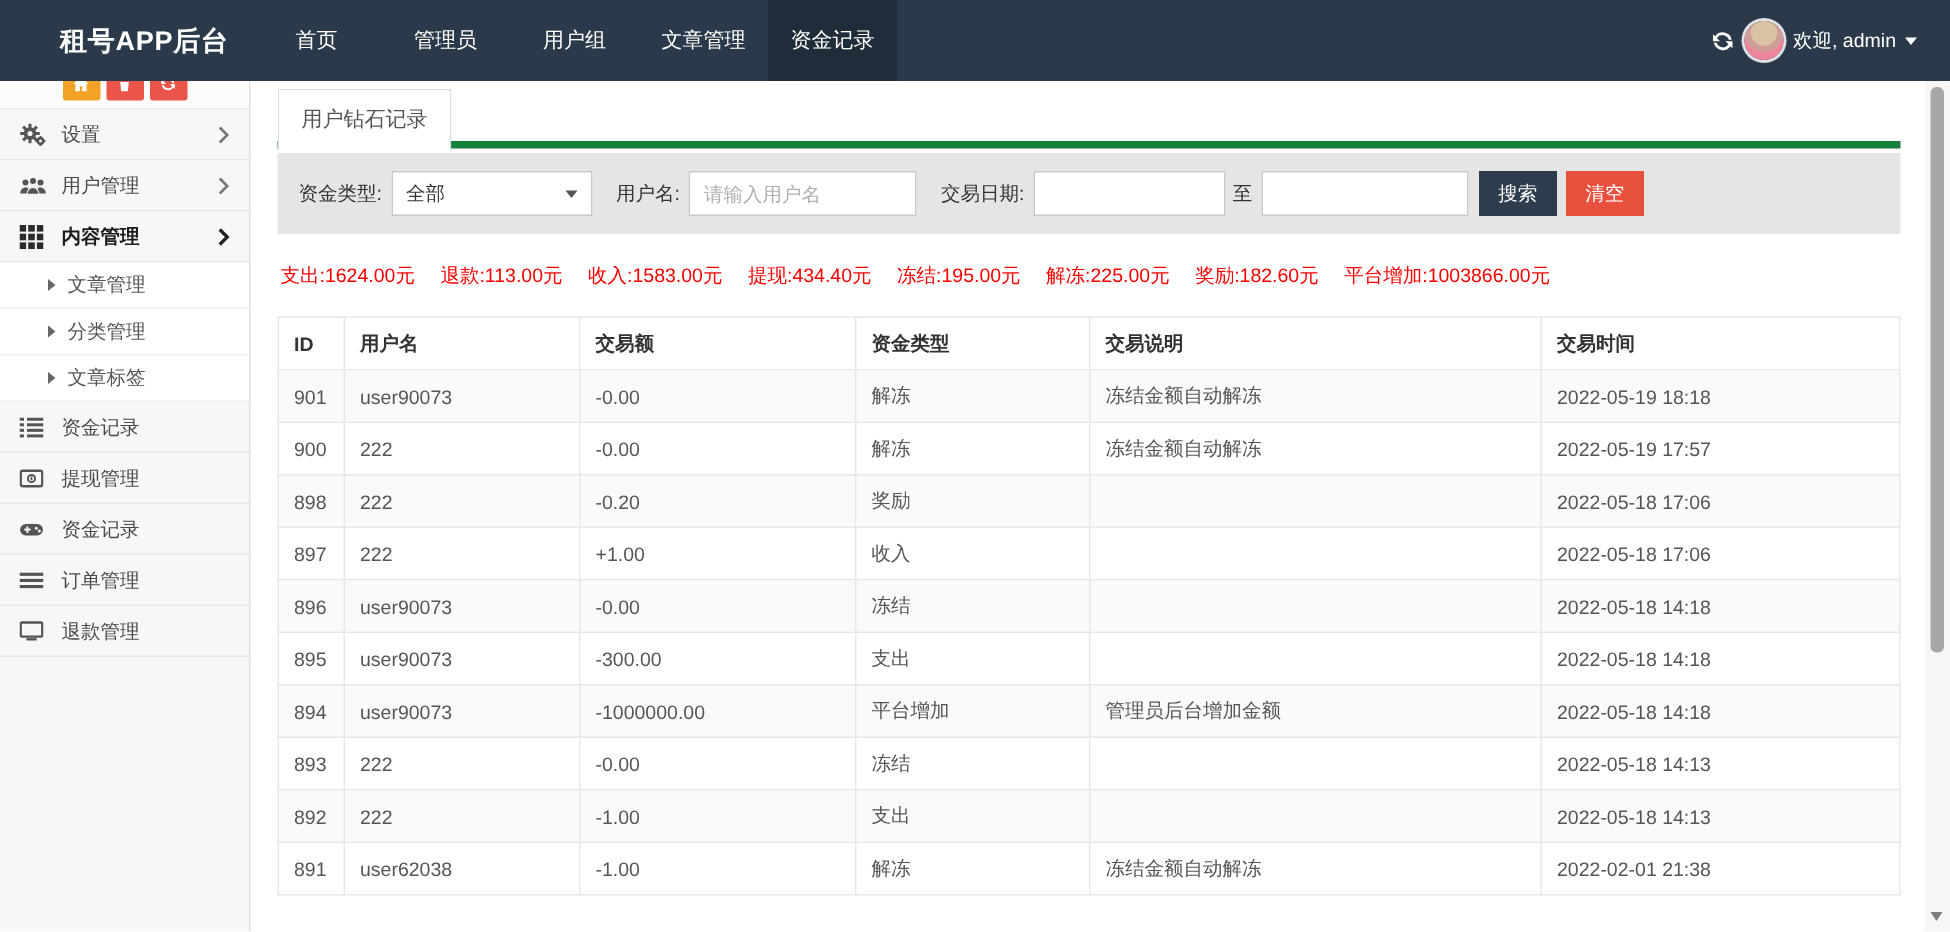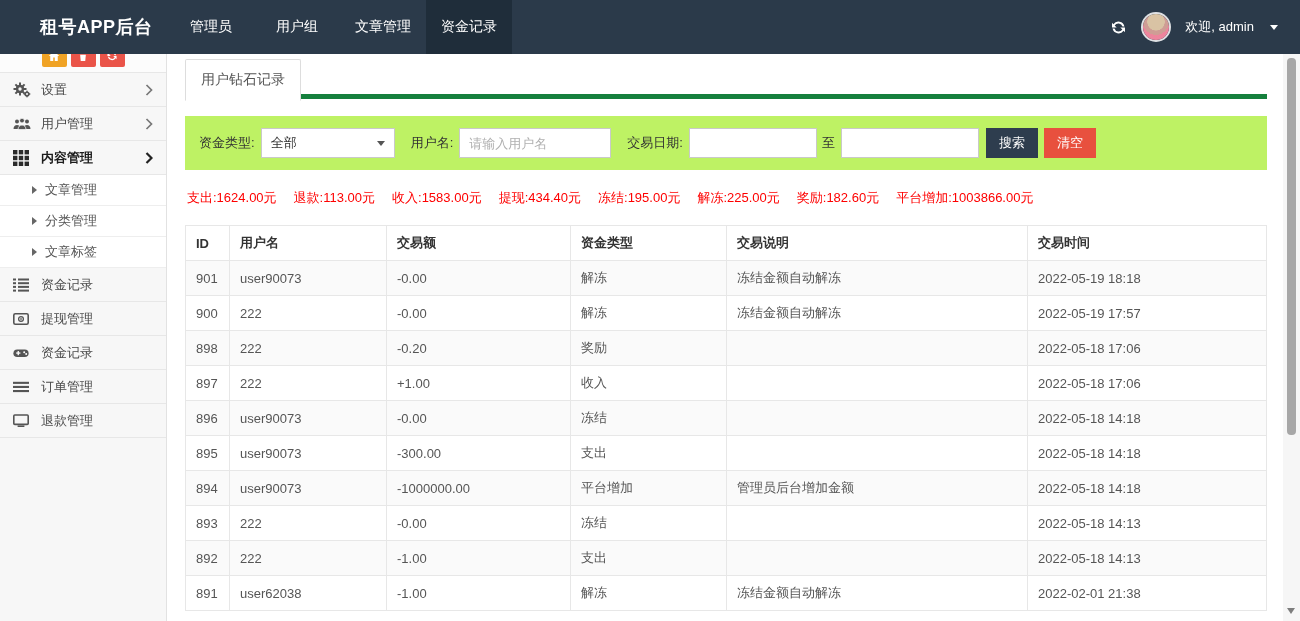--- a/index.html
+++ b/index.html
@@ -16,21 +16,21 @@
   .brand {
     width:168px; display:flex; align-items:center; padding-left:40px;
     font-size:18px; font-weight:bold; letter-spacing:.5px;
   }
   .top-nav { display:flex; align-items:stretch; }
   .nav-item {
     width:86px; display:flex; align-items:center; justify-content:center;
     font-size:14px; cursor:pointer;
   }
   .nav-item.active { background:#1f2d3a; }
-  .header-right { margin-left:auto; display:flex; align-items:center; gap:16px; padding-right:22px; }
+  .header-right { margin-left:auto; display:flex; align-items:center; gap:6px; padding-right:22px; }
   .hdr-refresh { width:17px; height:17px; display:inline-flex; cursor:pointer; }
   .avatar {
     width:26px; height:26px; border-radius:50%;
     background: radial-gradient(circle at 50% 30%, #d9c3a4 0 38%, #cf9d95 40% 58%, #ee849b 58%, #ea87a2 100%);
     box-shadow: 0 0 0 2px rgba(255,255,255,.85); cursor:pointer;
   }
   .welcome { font-size:13px; cursor:pointer; }
   .caret-down { width:0; height:0; border-left:4px solid transparent; border-right:4px solid transparent; border-top:5px solid #fff; }
   
   aside {
@@ -62,21 +62,21 @@
     position:absolute; left:169px; top:40px; right:17px; bottom:0;
     background:#fff; padding:18px 16px 0 16px; overflow:hidden;
   }
   .tabbar { border-bottom:5px solid #15803d; height:41px; }
   .tab {
     display:inline-block; padding:11px 15px 11px; font-size:14px; color:#555;
     background:#fff; border:1px solid #ddd; border-bottom:1px solid #fff;
     border-radius:2px 2px 0 0; position:relative; top:1px; cursor:pointer;
   }
   .filterbar {
-    margin-top:17px; height:54px; background:#bef264; display:flex;
+    margin-top:3px; height:54px; background:#e5e5e5; display:flex;
     align-items:center; padding:0 14px; font-size:13px; color:#333;
   }
   .filterbar label, .filterbar .plain { margin-right:6px; white-space:nowrap; }
   .select-wrap {
     width:134px; height:30px; background:#fff; border:1px solid #c9c9c9;
     display:inline-flex; align-items:center; padding:0 9px; margin-right:16px;
     cursor:pointer; position:relative;
   }
   .select-value { flex:1; font-size:13px; color:#333; }
   .select-caret { width:0; height:0; border-left:4px solid transparent; border-right:4px solid transparent; border-top:5px solid #555; }
@@ -108,20 +108,21 @@
   .sb-up   { top:7px;    border-bottom:6px solid #7d7d7d; }
   .sb-down { bottom:7px; border-top:6px solid #7d7d7d; }
   .sb-thumb { position:absolute; left:4px; width:9px; top:18px; height:377px; background:#a7a7a7; border-radius:4px; }
 </style>
 </head>
 <body>
 
 <header>
   <div class="brand">租号APP后台</div>
   <nav class="top-nav" id="top-nav">
+      <div class="nav-item">首页</div>
       <div class="nav-item">管理员</div>
       <div class="nav-item">用户组</div>
       <div class="nav-item">文章管理</div>
       <div class="nav-item active">资金记录</div>
     </nav>
   <div class="header-right">
     <span class="hdr-refresh">
       <svg viewBox="0 0 16 16">
           <path fill="#fff" d="M13.6 7A5.8 5.8 0 0 0 3.2 4.9L1.9 3.6V8h4.4L4.4 6.1A4.1 4.1 0 0 1 11.8 7z"></path>
           <path fill="#fff" d="M2.4 9a5.8 5.8 0 0 0 10.4 2.1l1.3 1.3V8H9.7l1.9 1.9A4.1 4.1 0 0 1 4.2 9z"></path>

